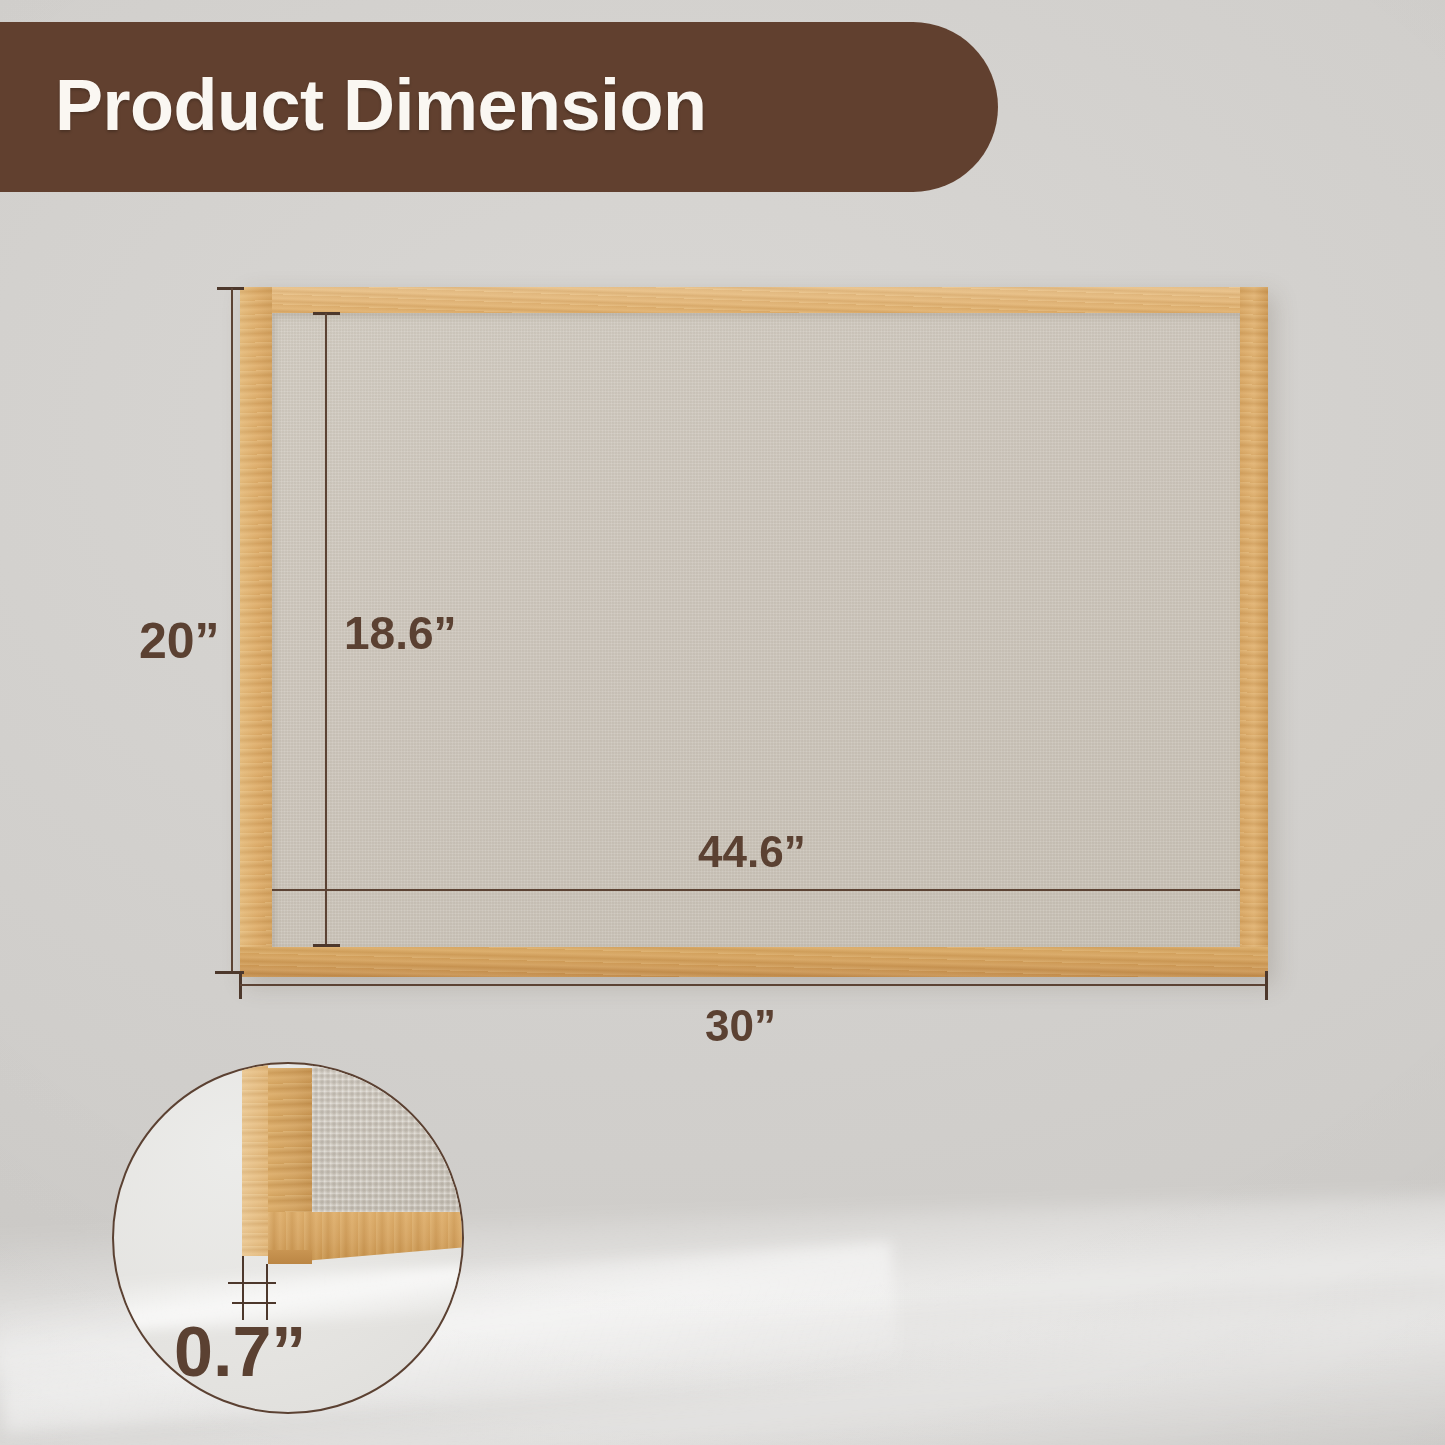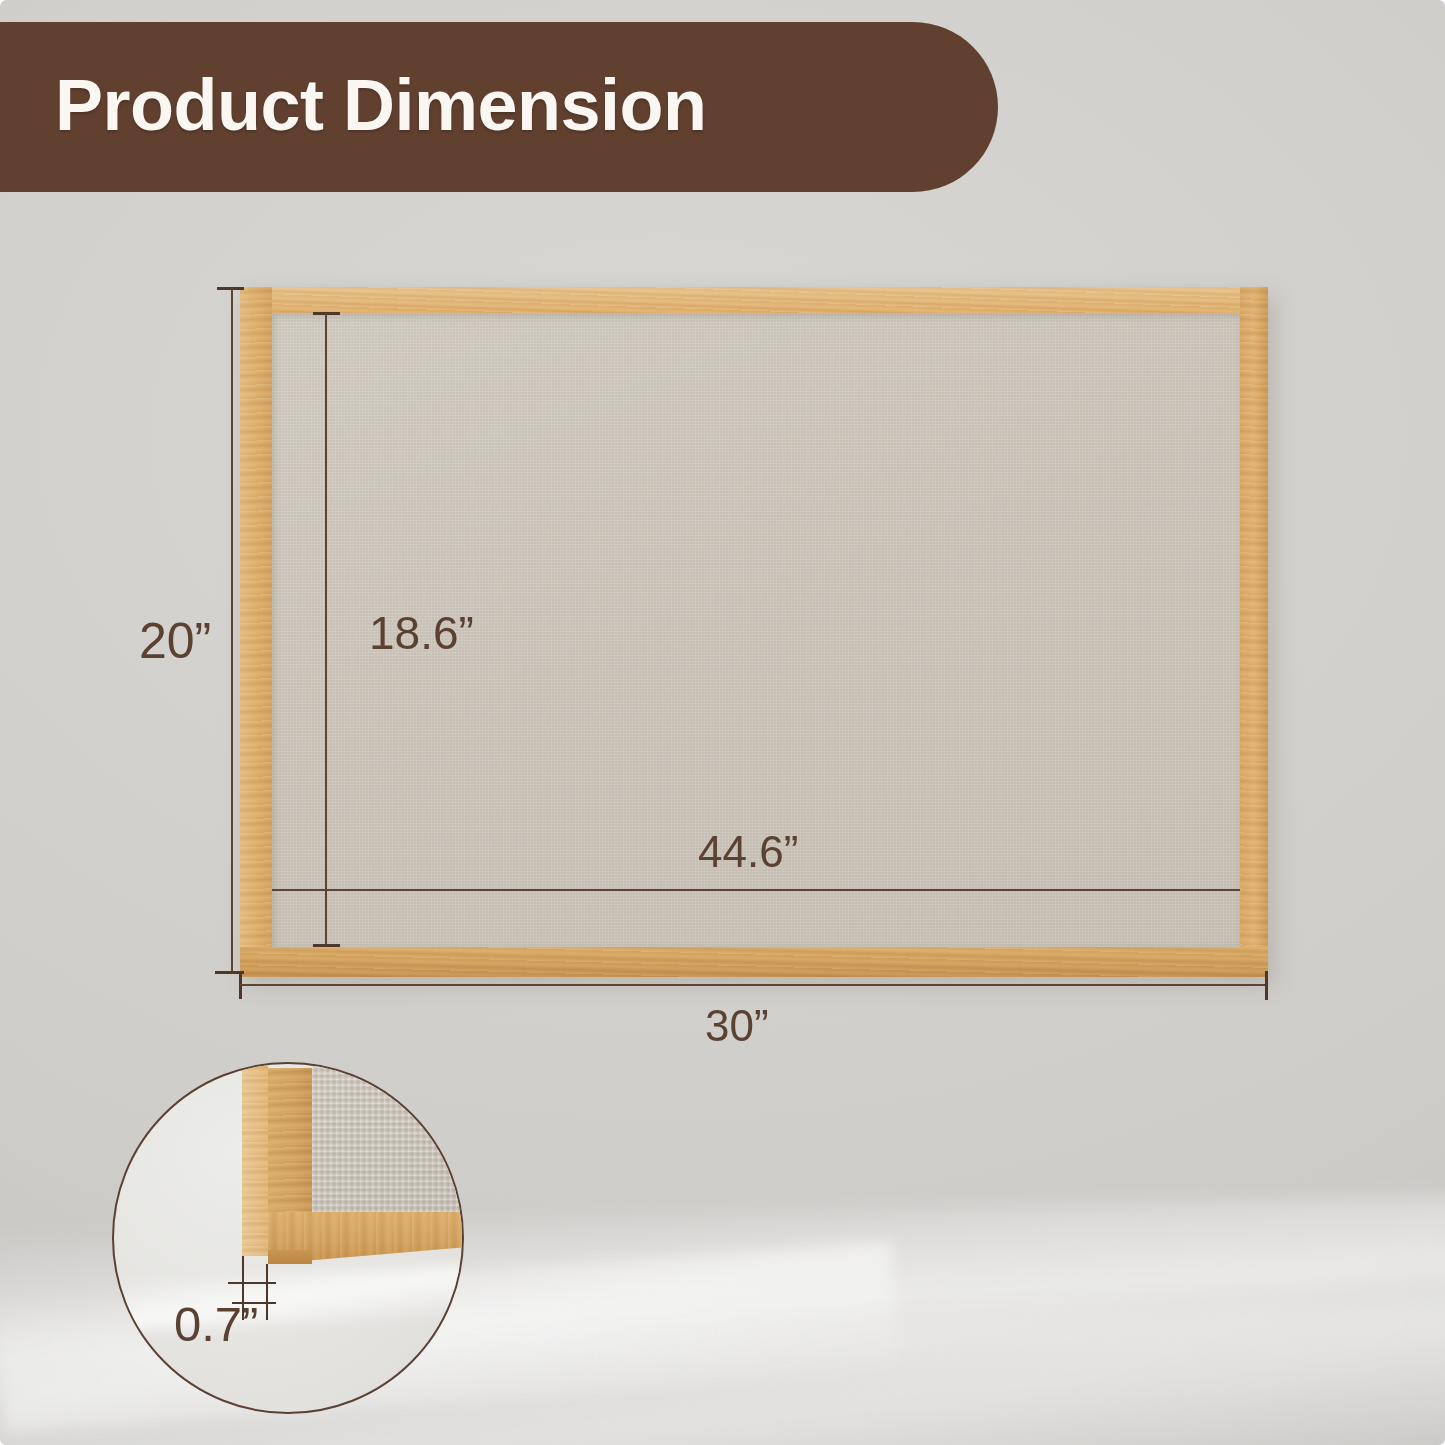--- a/index.html
+++ b/index.html
@@ -12,21 +12,20 @@
     font-family: "Liberation Sans", sans-serif;
     overflow: hidden;
   }
 
   #stage {
     position: relative;
     width: 1445px;
     height: 1445px;
     background: #d3d1ce;
     overflow: hidden;
-    border-radius: 7px;
   }
 
   
   .bg-base {
     position: absolute;
     inset: 0;
     background:
       radial-gradient(115% 80% at 46% 30%, #d9d7d4 0%, #d2d0cd 48%, #cbc9c6 100%);
   }
   .bg-sheen-a {
@@ -195,33 +194,32 @@
     background: #4d382c;
   }
   .dim-tick-v {
     position: absolute;
     width: 3px;
     background: #4d382c;
   }
   .dim-label {
     position: absolute;
     color: #5b4132;
-    font-weight: normal;
+    font-weight: bold;
     white-space: nowrap;
   }
   #label-20 {
     left: 139px;
     top: 612px;
     font-size: 50px;
   }
   #label-186 {
     left: 344px;
     top: 606px;
     font-size: 46px;
-    margin-left: 25px;
   }
   #label-287 {
     left: 698px;
     top: 827px;
     font-size: 44px;
   }
   #label-30 {
     left: 705px;
     top: 1001px;
     font-size: 44px;
@@ -327,25 +325,25 @@
     background: #4d382c;
   }
   .z-dim-h {
     position: absolute;
     height: 2px;
     background: #4d382c;
   }
   #label-07 {
     position: absolute;
     left: 60px;
-    top: 232px;
-    font-size: 49px;
+    top: 248px;
+    font-size: 70px;
     color: #5b4132;
     white-space: nowrap;
-    font-weight: normal;
+    font-weight: bold;
   }
 
   
   #caption {
     position: absolute;
     left: 520px;
     top: 1212px;
     font-size: 50px;
     color: #5b4132;
     font-weight: normal;

